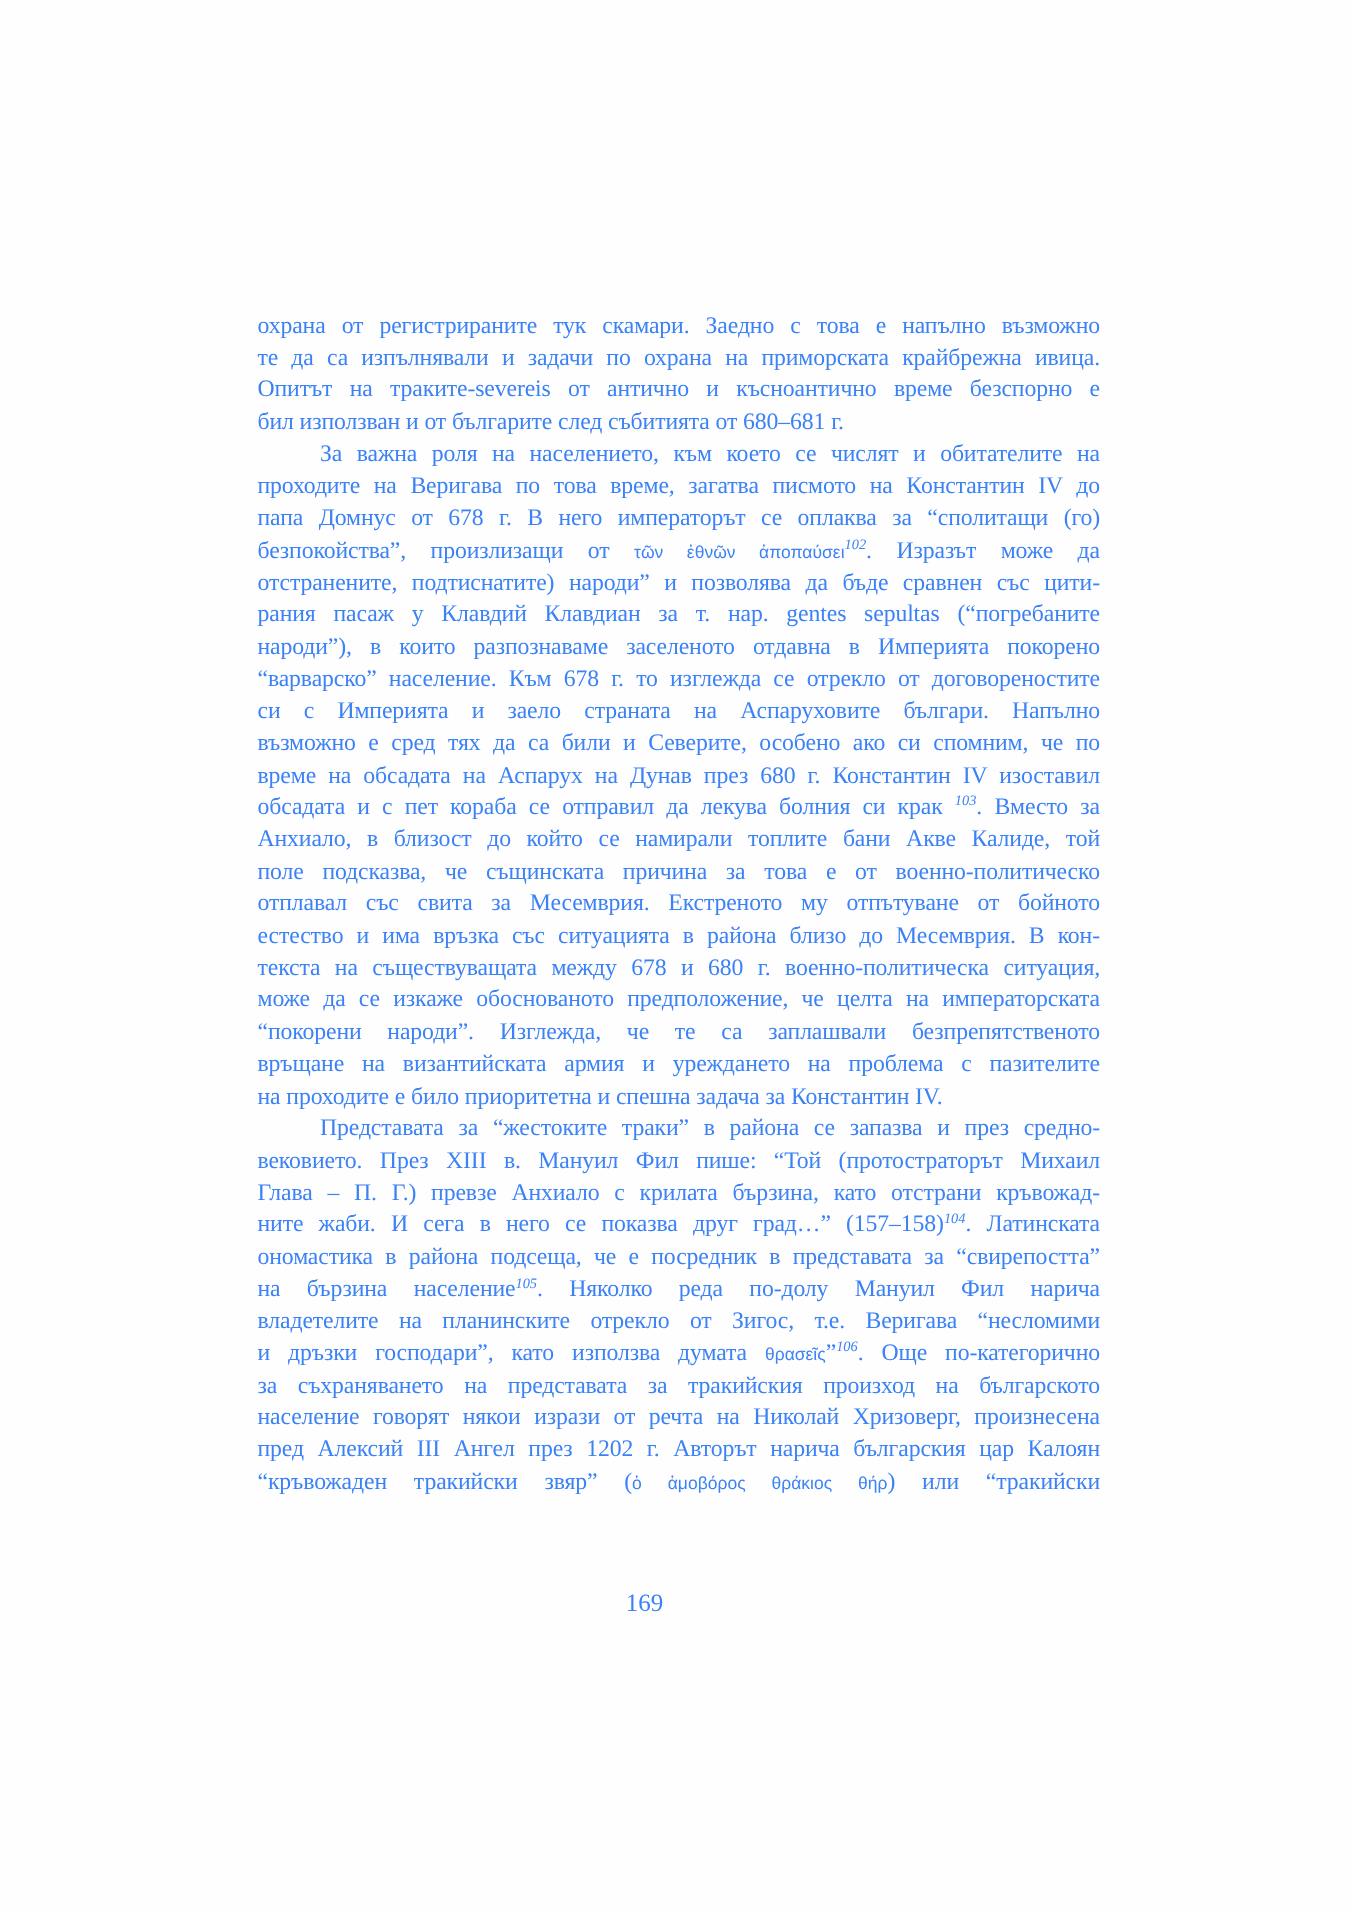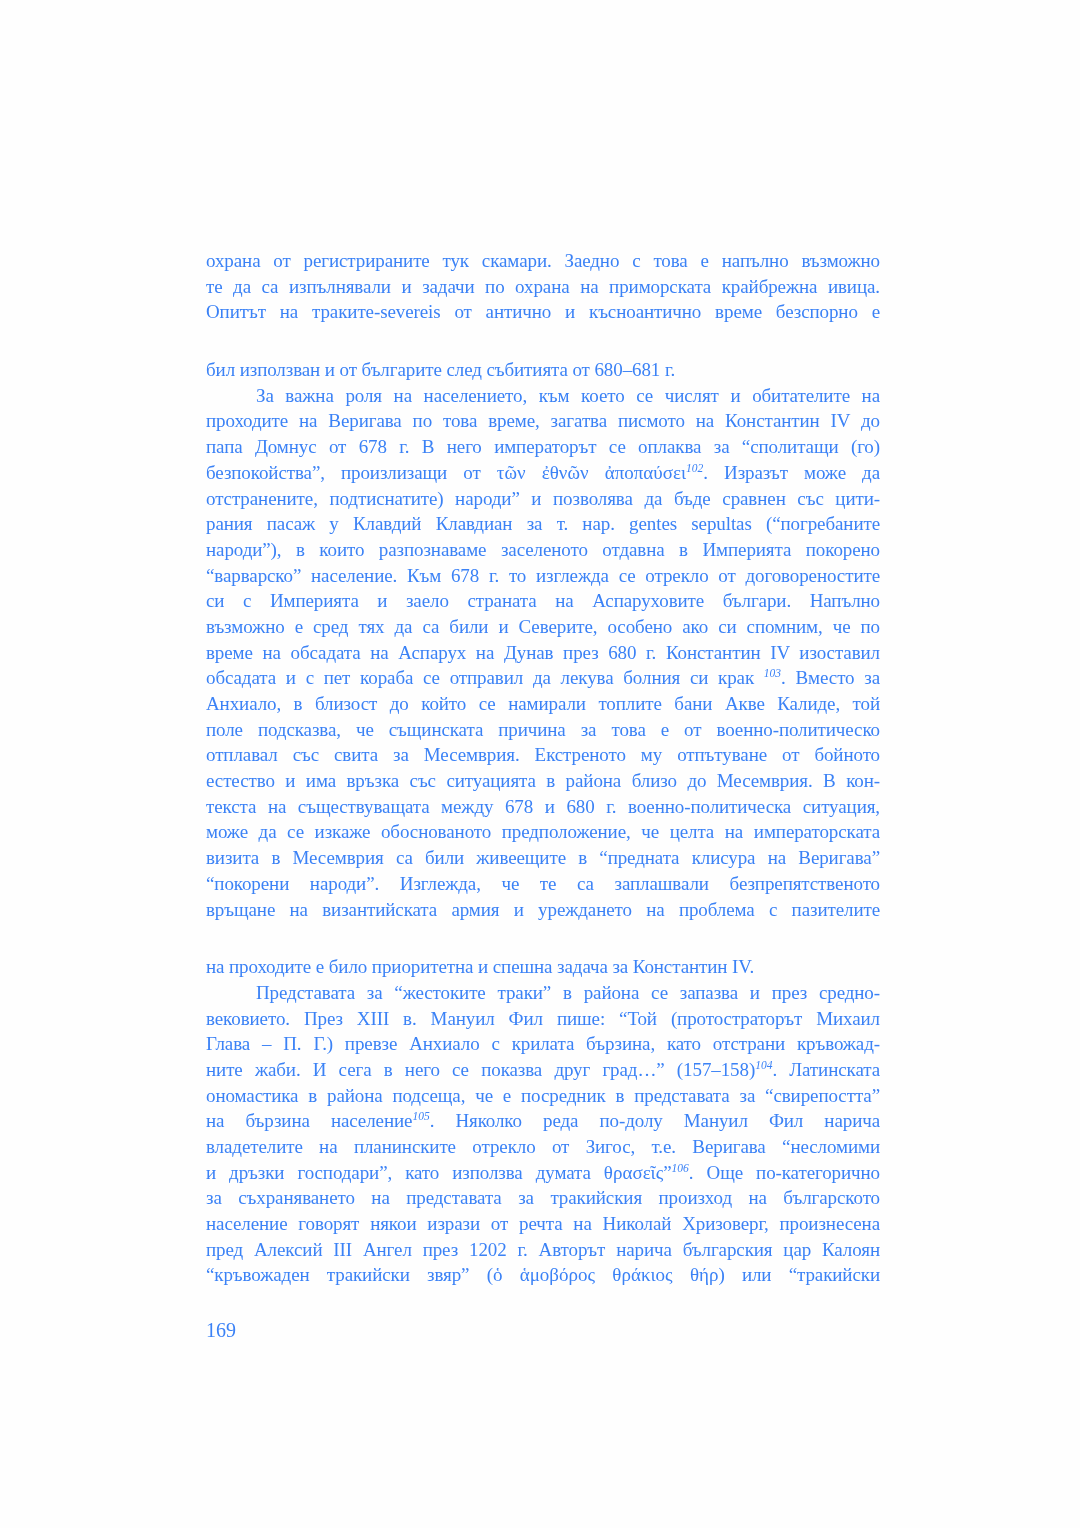--- a/index.html
+++ b/index.html
@@ -28,43 +28,42 @@
     line-height: 25.7px;
     height: 25.7px;
     letter-spacing: -0.1px;
     text-align: justify;
     text-align-last: justify;
     white-space: normal;
     hyphens: none;
   }
   .line.no-justify {
     text-align-last: auto;
-    margin-top: 32px;
   }
   .line.indent {
     text-indent: 50px;
   }
   .greek {
-    font-family: Liberation Serif, serif;
-    font-size: 19px;
+    font-family: Liberation Sans, sans-serif;
+    font-size: 14px;
     letter-spacing: 0;
   }
   .supref {
     font-size: 11.5px;
     letter-spacing: 0;
     position: relative;
     top: -7px;
     font-style: italic;
   }
   .pagenum-row {
     position: absolute;
     left: 206px;
-    top: 1318px;
+    top: 1271px;
     width: 674px;
-    text-align: left;
+    text-align: center;
     box-sizing: border-box;
     padding-right: 55px;
     font-size: 20px;
     line-height: 25.7px;
   }
 </style>
 </head>
 <body>
 
 <div class="page">
@@ -84,21 +83,20 @@
       <div class="line"><span>си с Империята и заело страната на Аспаруховите българи. Напълно</span></div>
       <div class="line"><span>възможно е сред тях да са били и Северите, особено ако си спомним, че по</span></div>
       <div class="line"><span>време на обсадата на Аспарух на Дунав през 680 г. Константин IV изоставил</span></div>
       <div class="line"><span>обсадата и с пет кораба се отправил да лекува болния си крак </span><span class="supref">103</span><span>. Вместо за</span></div>
       <div class="line"><span>Анхиало, в близост до който се намирали топлите бани Акве Калиде, той</span></div>
       <div class="line"><span>поле подсказва, че същинската причина за това е от военно-политическо</span></div>
       <div class="line"><span>отплавал със свита за Месемврия. Екстреното му отпътуване от бойното</span></div>
       <div class="line"><span>естество и има връзка със ситуацията в района близо до Месемврия. В кон-</span></div>
       <div class="line"><span>текста на съществуващата между 678 и 680 г. военно-политическа ситуация,</span></div>
       <div class="line"><span>може да се изкаже обоснованото предположение, че целта на императорската</span></div>
-      <div class="line"><span>визита в Месемврия са били живеещите в “предната клисура на Веригава”</span></div>
       <div class="line"><span>“покорени народи”. Изглежда, че те са заплашвали безпрепятственото</span></div>
       <div class="line"><span>връщане на византийската армия и уреждането на проблема с пазителите</span></div>
       <div class="line no-justify"><span>на проходите е било приоритетна и спешна задача за Константин IV.</span></div>
       <div class="line indent"><span>Представата за “жестоките траки” в района се запазва и през средно-</span></div>
       <div class="line"><span>вековието. През XIII в. Мануил Фил пише: “Той (протостраторът Михаил</span></div>
       <div class="line"><span>Глава – П. Г.) превзе Анхиало с крилата бързина, като отстрани кръвожад-</span></div>
       <div class="line"><span>ните жаби. И сега в него се показва друг град…” (157–158)</span><span class="supref">104</span><span>. Латинската</span></div>
       <div class="line"><span>ономастика в района подсеща, че е посредник в представата за “свирепостта”</span></div>
       <div class="line"><span>на бързина население</span><span class="supref">105</span><span>. Няколко реда по-долу Мануил Фил нарича</span></div>
       <div class="line"><span>владетелите на планинските отрекло от Зигос, т.е. Веригава “несломими</span></div>

